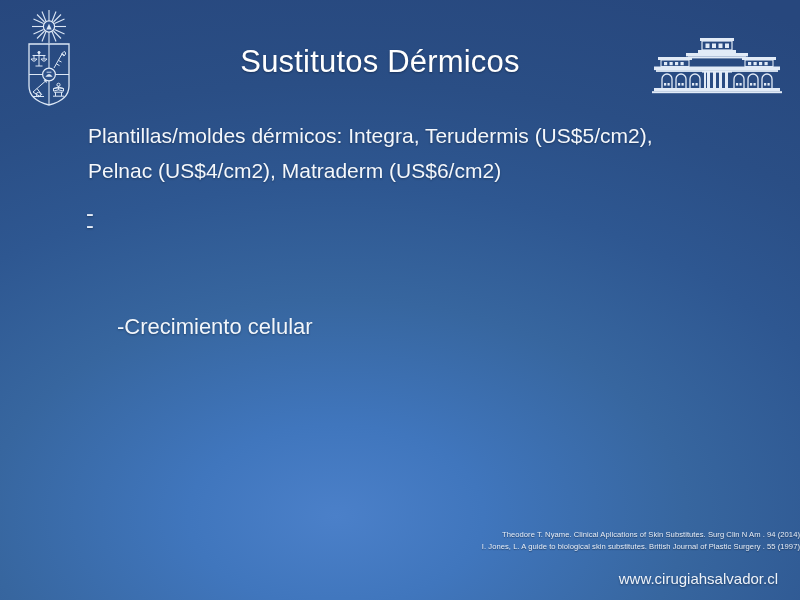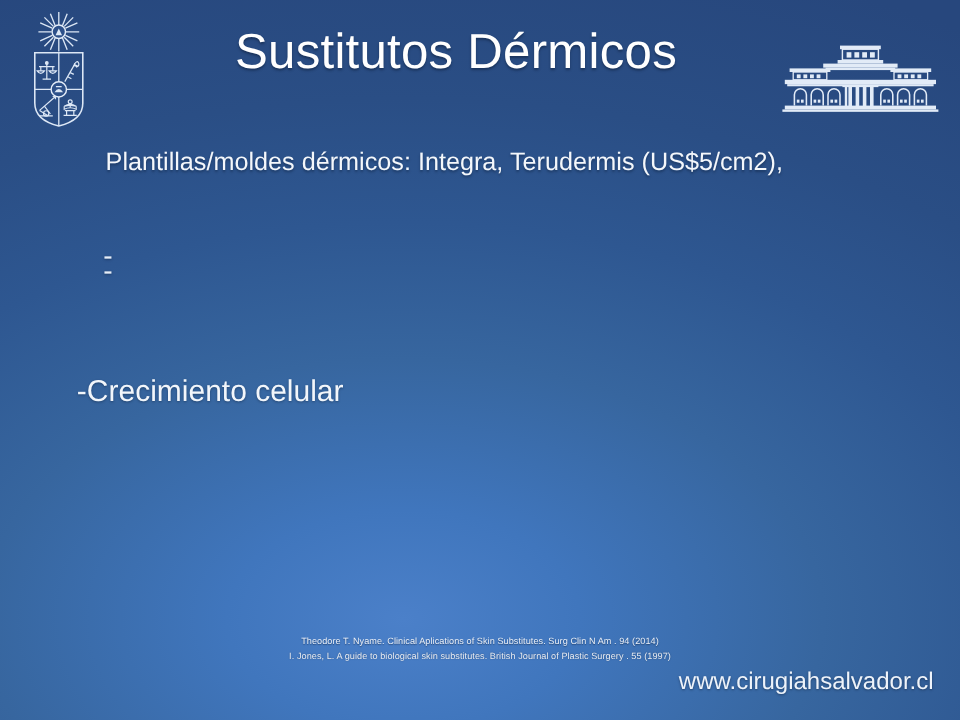--- a/index.html
+++ b/index.html
@@ -43,24 +43,24 @@
   #building-logo {
     position: absolute;
     left: 650px;
     top: 36px;
     width: 134px;
     height: 62px;
   }
   #slide-title {
     position: absolute;
     left: 120px;
-    top: 20px;
+    top: 44px;
     width: 520px;
     text-align: center;
-    font-size: 41px;
+    font-size: 31px;
     font-weight: 400;
     letter-spacing: 0.2px;
     color: #ffffff;
     text-shadow: 0 1px 2px rgba(8,22,44,0.45);
     white-space: nowrap;
   }
 
   
   #body-content {
     position: absolute;
@@ -108,49 +108,49 @@
   .sub-list {
     position: absolute;
     left: 0;
     top: 192px;
     width: 800px;
     margin: 0;
     padding: 0;
     list-style: none;
   }
   .sub-bullet {
-    padding-left: 64px;
-    font-size: 25px;
+    padding-left: 117px;
+    font-size: 22px;
     line-height: 33px;
     margin-bottom: 5px;
     color: #f2f6fb;
     text-shadow: 0 1px 2px rgba(8,22,44,0.40);
   }
 
   
   #references {
     position: absolute;
     left: 0;
     top: 529px;
     width: 800px;
-    text-align: center;
+    text-align: right;
   }
   .reference-line {
     font-size: 7.6px;
     line-height: 12px;
     letter-spacing: 0.05px;
     color: #e9eff8;
     white-space: nowrap;
     text-shadow: 0 0.5px 1px rgba(8,22,44,0.5);
   }
   #website-url {
     position: absolute;
     right: 22px;
-    bottom: 19px;
-    font-size: 20px;
+    bottom: 8px;
+    font-size: 15px;
     line-height: 26px;
     color: #eef3fa;
     text-shadow: 0 1px 2px rgba(8,22,44,0.45);
   }
 </style>
 </head>
 <body>
 
 <div id="slide">
 
@@ -300,20 +300,21 @@
           <rect x="2" y="55.2" width="130" height="2"></rect>
         </g>
       </svg>
     </div>
   </div>
 
   <div id="body-content">
 
     <div class="lead-block">
       <div>Plantillas/moldes dérmicos: Integra, Terudermis (US$5/cm2),</div>
+      <div>Pelnac (US$4/cm2), Matraderm (US$6/cm2)</div>
     </div>
 
     <ul class="bullet-list">
       <li class="bullet">
         <span class="dash">-</span>
       </li>
       <li class="bullet">
         <span class="dash">-</span>
       </li>
     </ul>

